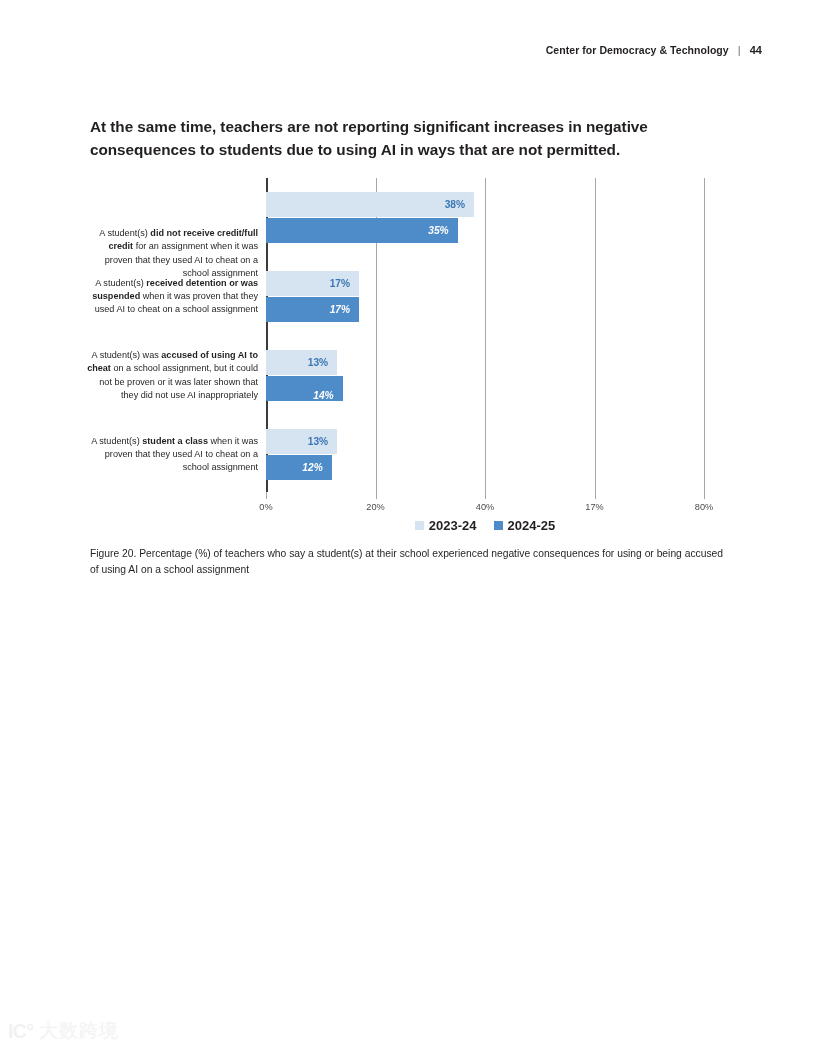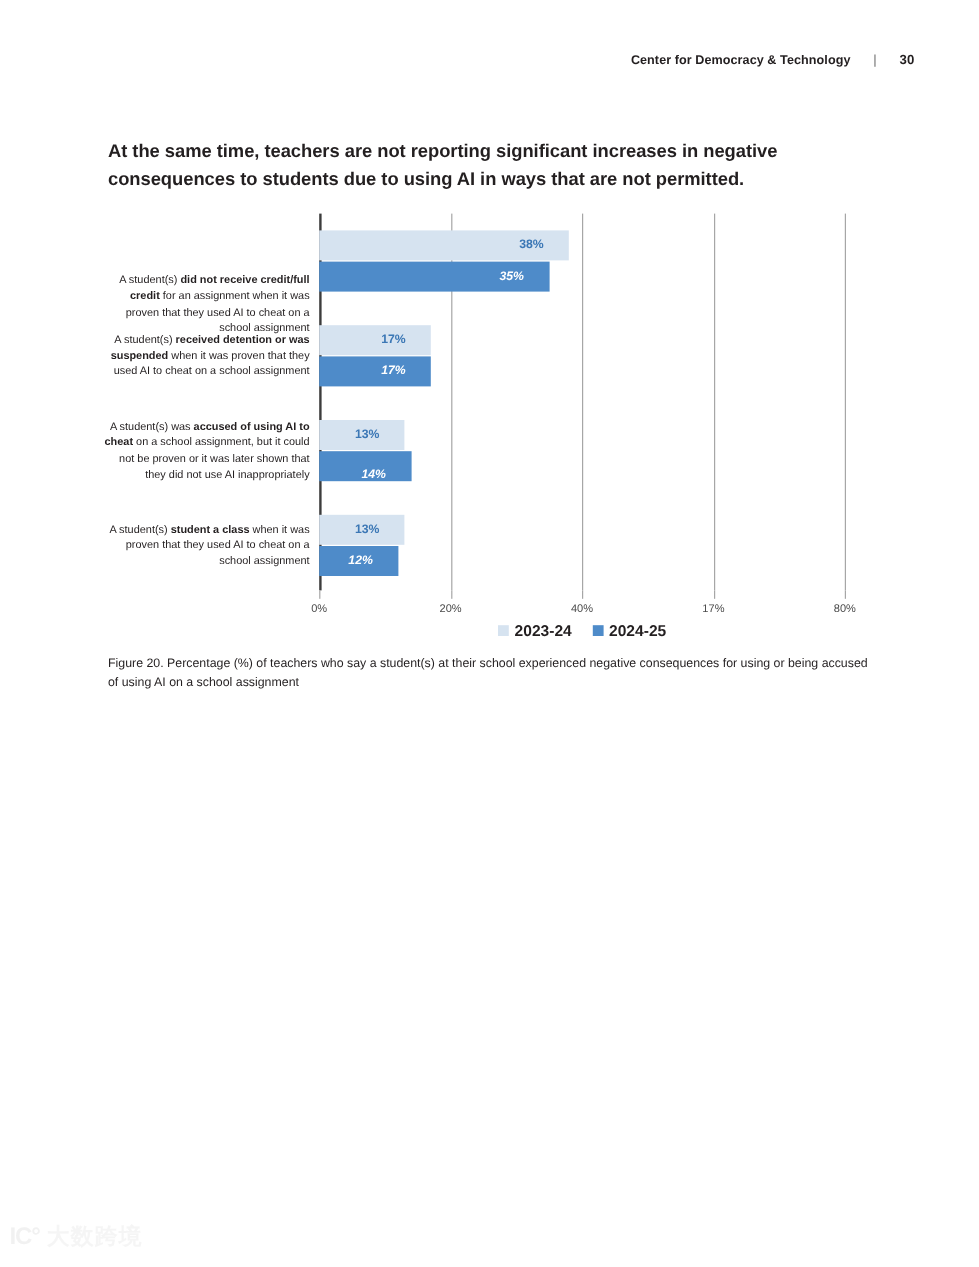--- a/index.html
+++ b/index.html
@@ -18,21 +18,21 @@
     overflow: hidden;
   }
 
   
   .running-head {
     position: absolute;
     top: 44px;
     right: 54px;
     display: flex;
     align-items: flex-start;
-    gap: 19px;
+    gap: 9px;
     font-size: 10.5px;
     font-weight: bold;
     color: #231f20;
     letter-spacing: .005em;
   }
   .running-head .rh-sep {
     color: #6f6f6f;
     font-weight: normal;
     font-size: 11px;
   }
@@ -111,21 +111,21 @@
     position: absolute;
     left: 0;
     height: 25px;
     display: flex;
     align-items: center;
     justify-content: flex-end;
   }
   .bar .val {
     font-size: 10.2px;
     font-weight: bold;
-    padding-right: 21px;
+    padding-right: 9px;
     white-space: nowrap;
   }
   .bar.s1 .val { color: #3b77b5; }
   .bar.s2 .val { color: #ffffff; font-style: italic; }
 
   
   .ticks {
     position: absolute;
     left: 176px;
     top: 314px;
@@ -210,21 +210,21 @@
   }
 </style>
 </head>
 <body>
 
 <div class="page">
 
   <div class="running-head">
     <span>Center for Democracy &amp; Technology</span>
     <span class="rh-sep">|</span>
-    <span class="rh-page">30</span>
+    <span class="rh-page">44</span>
   </div>
 
   <div class="headline">At the same time, teachers are not reporting significant increases in negative consequences to students due to using AI in ways that are not permitted.</div>
 
   <div class="figure">
     <div class="chart">
       <div class="cat-labels">
           <div class="cat-label" style="top: 13px; margin-top: 36px;"><span>A student(s) </span><b>did not receive credit/</b><b>full credit</b><span> for an assignment when it was proven that they used AI to cheat on a school assignment</span></div>
           <div class="cat-label" style="top: 98.5px;"><span>A student(s) </span><b>received detention or was suspended</b><span> when it was proven that they used AI to cheat on a school assignment</span></div>
           <div class="cat-label" style="top: 171px;"><span>A student(s) was </span><b>accused of using AI to cheat</b><span> on a school assignment, but it could not be proven or it was later shown that they did not use AI inappropriately</span></div>

